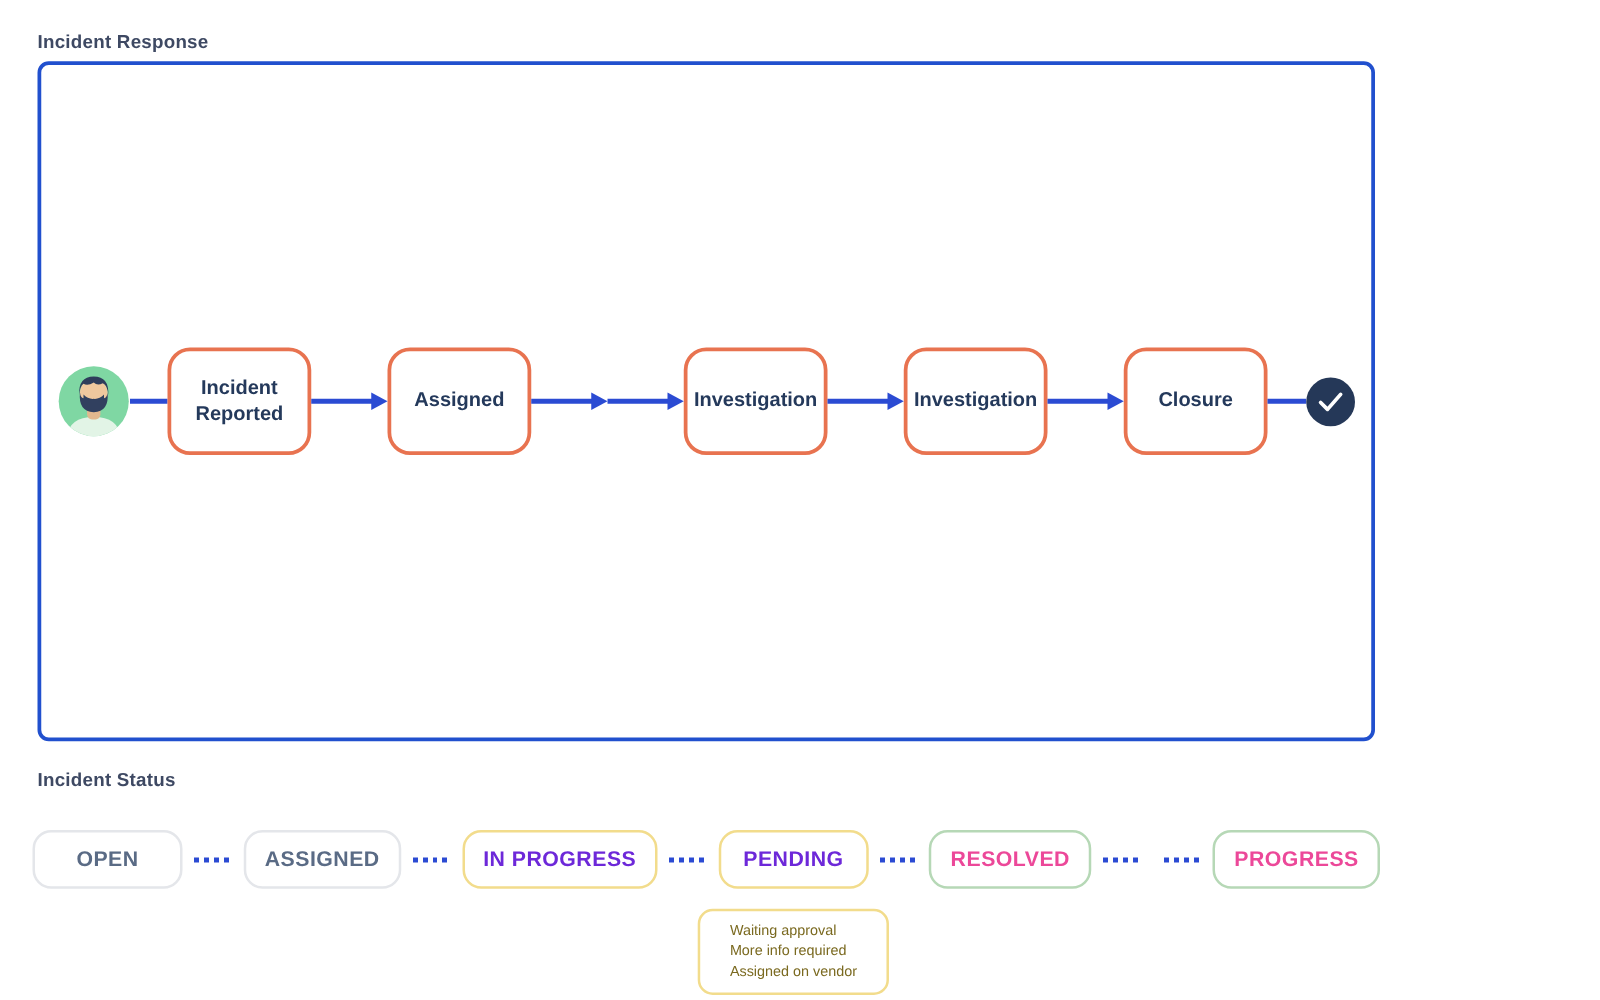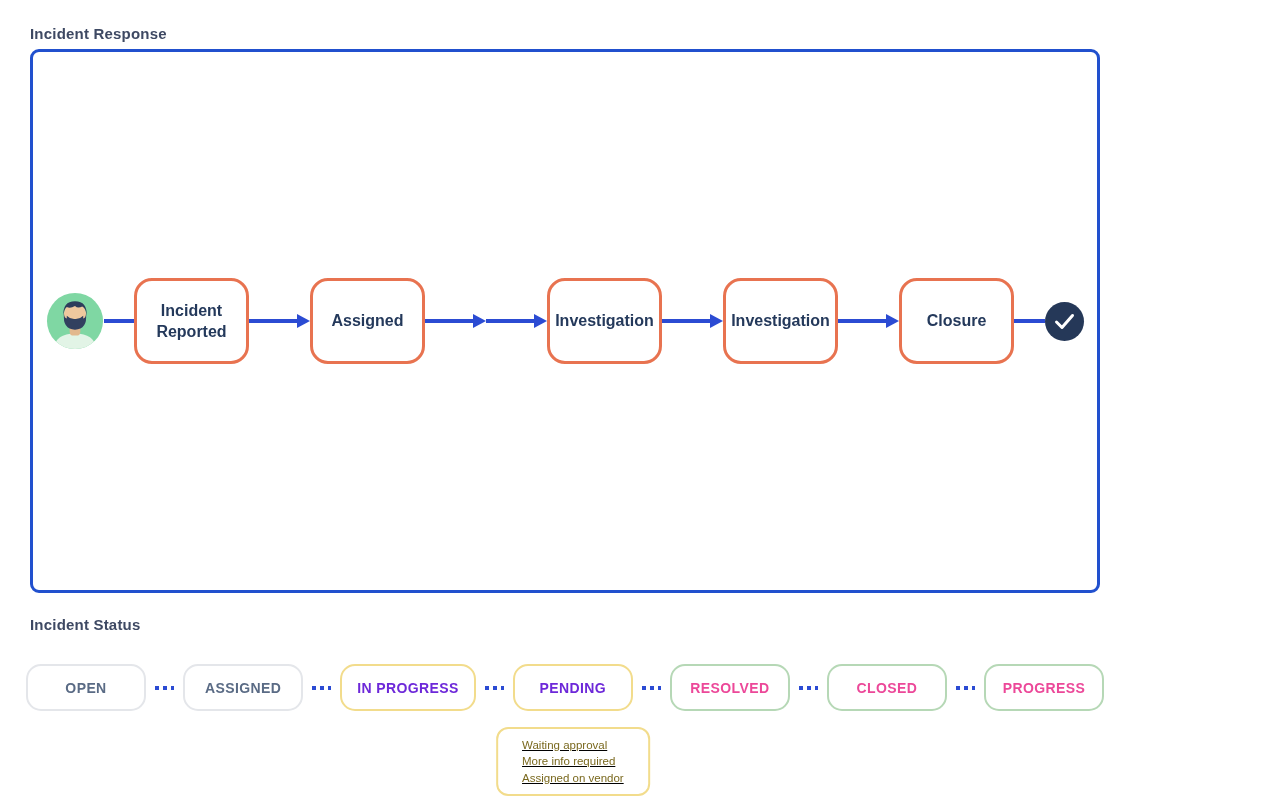--- a/index.html
+++ b/index.html
@@ -107,21 +107,21 @@
   }
   .pill {
     min-width: 120px;
     height: 47px;
     border-radius: 15px;
     background: #ffffff;
     display: flex;
     align-items: center;
     justify-content: center;
     padding: 0 15px;
-    font-size: 14px;
+    font-size: 17px;
     font-weight: bold;
     letter-spacing: 0.4px;
     white-space: nowrap;
   }
   .pill.neutral { border: 2px solid #E4E6EA;   color: #5A6B85; }
   .pill.warning { border: 2.5px solid #F2DC8C; color: #6d28d9; }
   .pill.success { border: 2.5px solid #B6D8B6; color: #ec4899; }
 
   .dots {
     flex: 1 1 auto;
@@ -133,21 +133,20 @@
   .pending-note {
     position: absolute;
     top: calc(100% + 16px);
     left: 50%;
     transform: translateX(-50%);
     border: 2.5px solid #F2DC8C;
     border-radius: 12px;
     background: #ffffff;
     padding: 8px 24px;
     text-align: left;
-    text-decoration: underline;
   }
   .pending-note .note-line {
     font-size: 11.5px;
     color: #7A691F;
     line-height: 1.42;
     white-space: nowrap;
   }
 </style>
 </head>
 <body>
@@ -254,25 +253,20 @@
     </div>
     <span class="dots"></span>
 
     <div class="status-item">
       <div class="pill success">
         <span>RESOLVED</span>
       </div>
     </div>
     <span class="dots"></span>
 
-    <div class="status-item">
-      <div class="pill success">
-        <span>CLOSED</span>
-      </div>
-    </div>
     <span class="dots"></span>
 
     <div class="status-item">
       <div class="pill success">
         <span>PROGRESS</span>
       </div>
     </div>
 
   </div>
 

